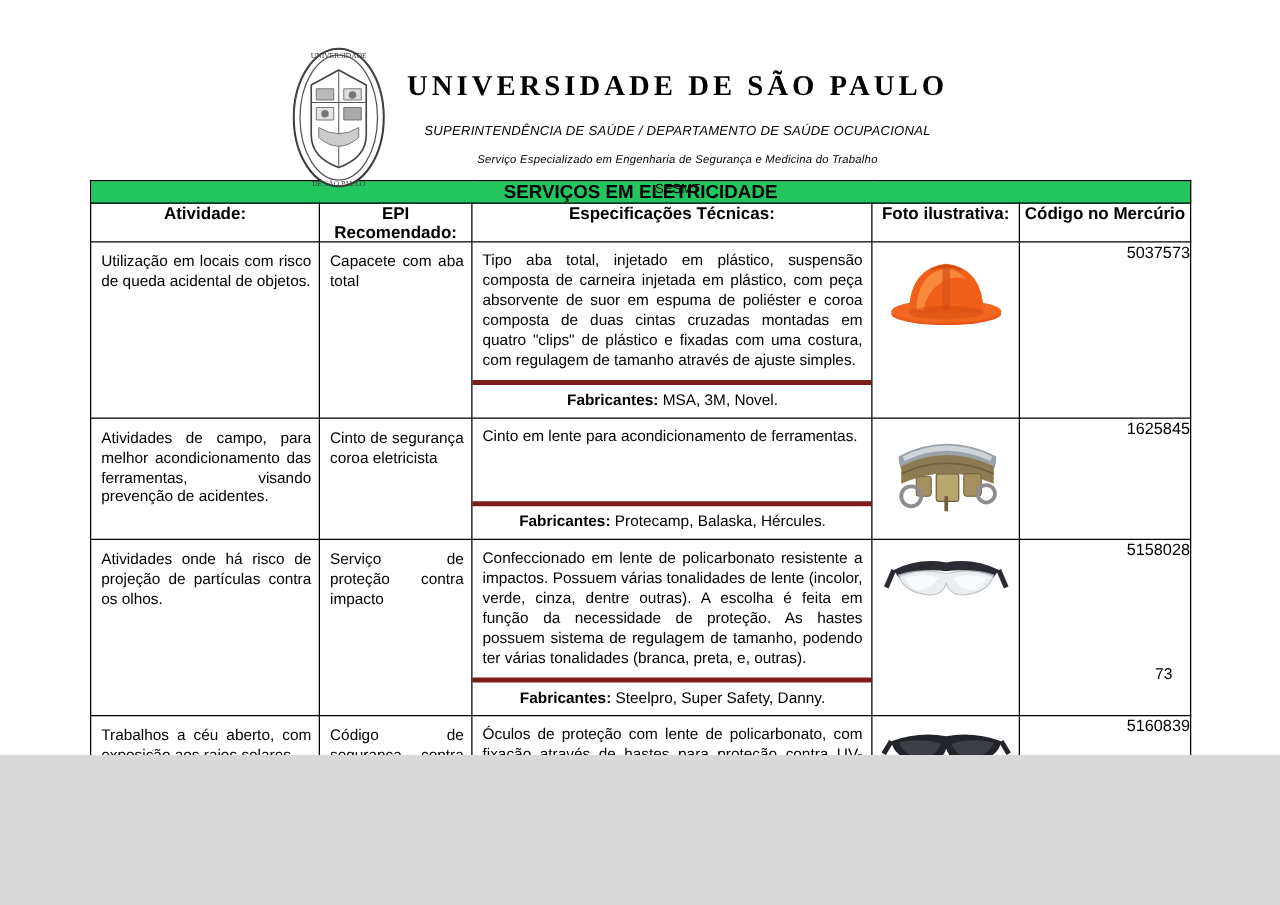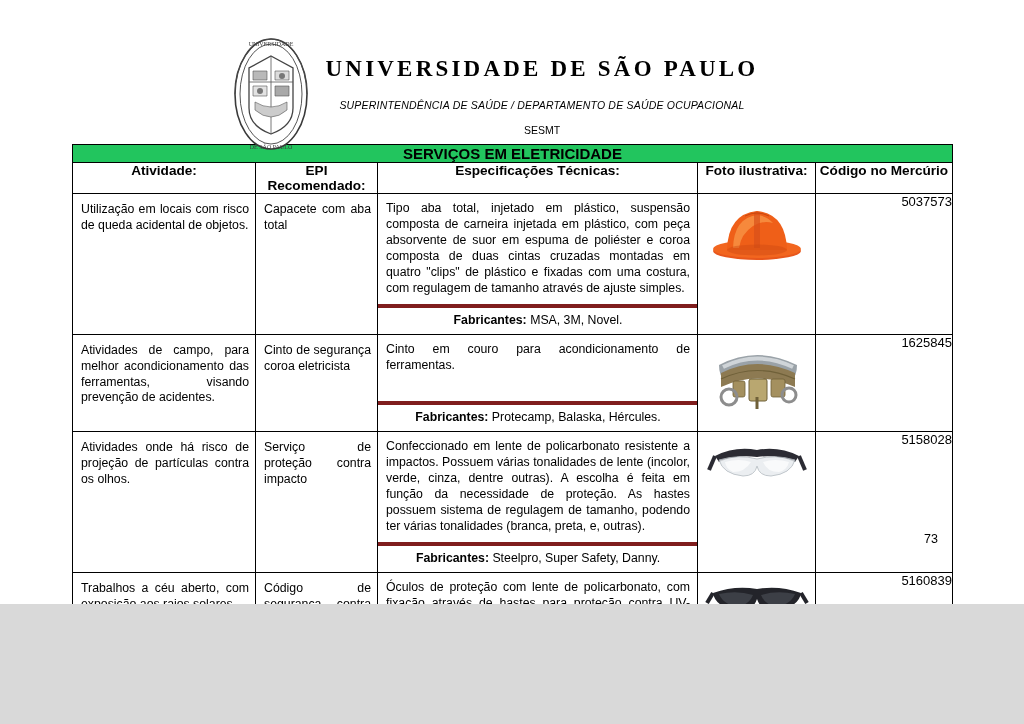--- a/index.html
+++ b/index.html
@@ -176,20 +176,21 @@
           <path d="M13 60 a36 55 0 0 1 72 0"></path>
         </g>
         <text x="49" y="12" font-size="6" text-anchor="middle" fill="#3a3a3a" font-family="Liberation Serif, serif">UNIVERSIDADE</text>
         <text x="49" y="115" font-size="6" text-anchor="middle" fill="#3a3a3a" font-family="Liberation Serif, serif">DE SÃO PAULO</text>
       </svg>
     </div>
 
     <div class="header-text">
       <div class="uni-title">UNIVERSIDADE DE SÃO PAULO</div>
       <div class="sub1">SUPERINTENDÊNCIA DE SAÚDE / DEPARTAMENTO DE SAÚDE OCUPACIONAL</div>
+      <div class="sub2">Serviço Especializado em Engenharia de Segurança e Medicina do Trabalho</div>
       <div class="sub3">SESMT</div>
     </div>
   </div>
 
   <div class="table-wrap">
     <table class="epi">
       <colgroup>
         <col class="c-atividade">
           <col class="c-epi">
           <col class="c-espec">
@@ -241,21 +242,21 @@
       </tr>
 
       <tr>
         <td class="vmid">
               <div class="cell-pad just">Atividades de campo, para melhor acondicionamento das ferramentas, visando prevenção de acidentes.</div>
             </td>
         <td class="vmid">
               <div class="epi-cell">Cinto de segurança coroa eletricista</div>
             </td>
         <td style="padding:0">
-          <div class="spec-top" style="height:52px">Cinto em couro para acondicionamento de ferramentas.</div>
+          <div class="spec-top" style="height:52px">Cinto em lente para acondicionamento de ferramentas.</div>
           <div class="spec-bottom">
             <span class="fab-label">Fabricantes:</span>
             <span>Protecamp, Balaska, Hércules.</span>
           </div>
         </td>
         <td class="foto-cell">
           <span>
             <svg width="104" height="80" viewBox="0 0 104 80">
               <path d="M14 30 Q52 10 92 30 Q92 42 86 44 Q52 26 20 44 Q14 42 14 30 Z" fill="#9aa2a8"></path>
               <path d="M18 32 Q52 15 88 32" fill="none" stroke="#cfd4d8" stroke-width="4"></path>

